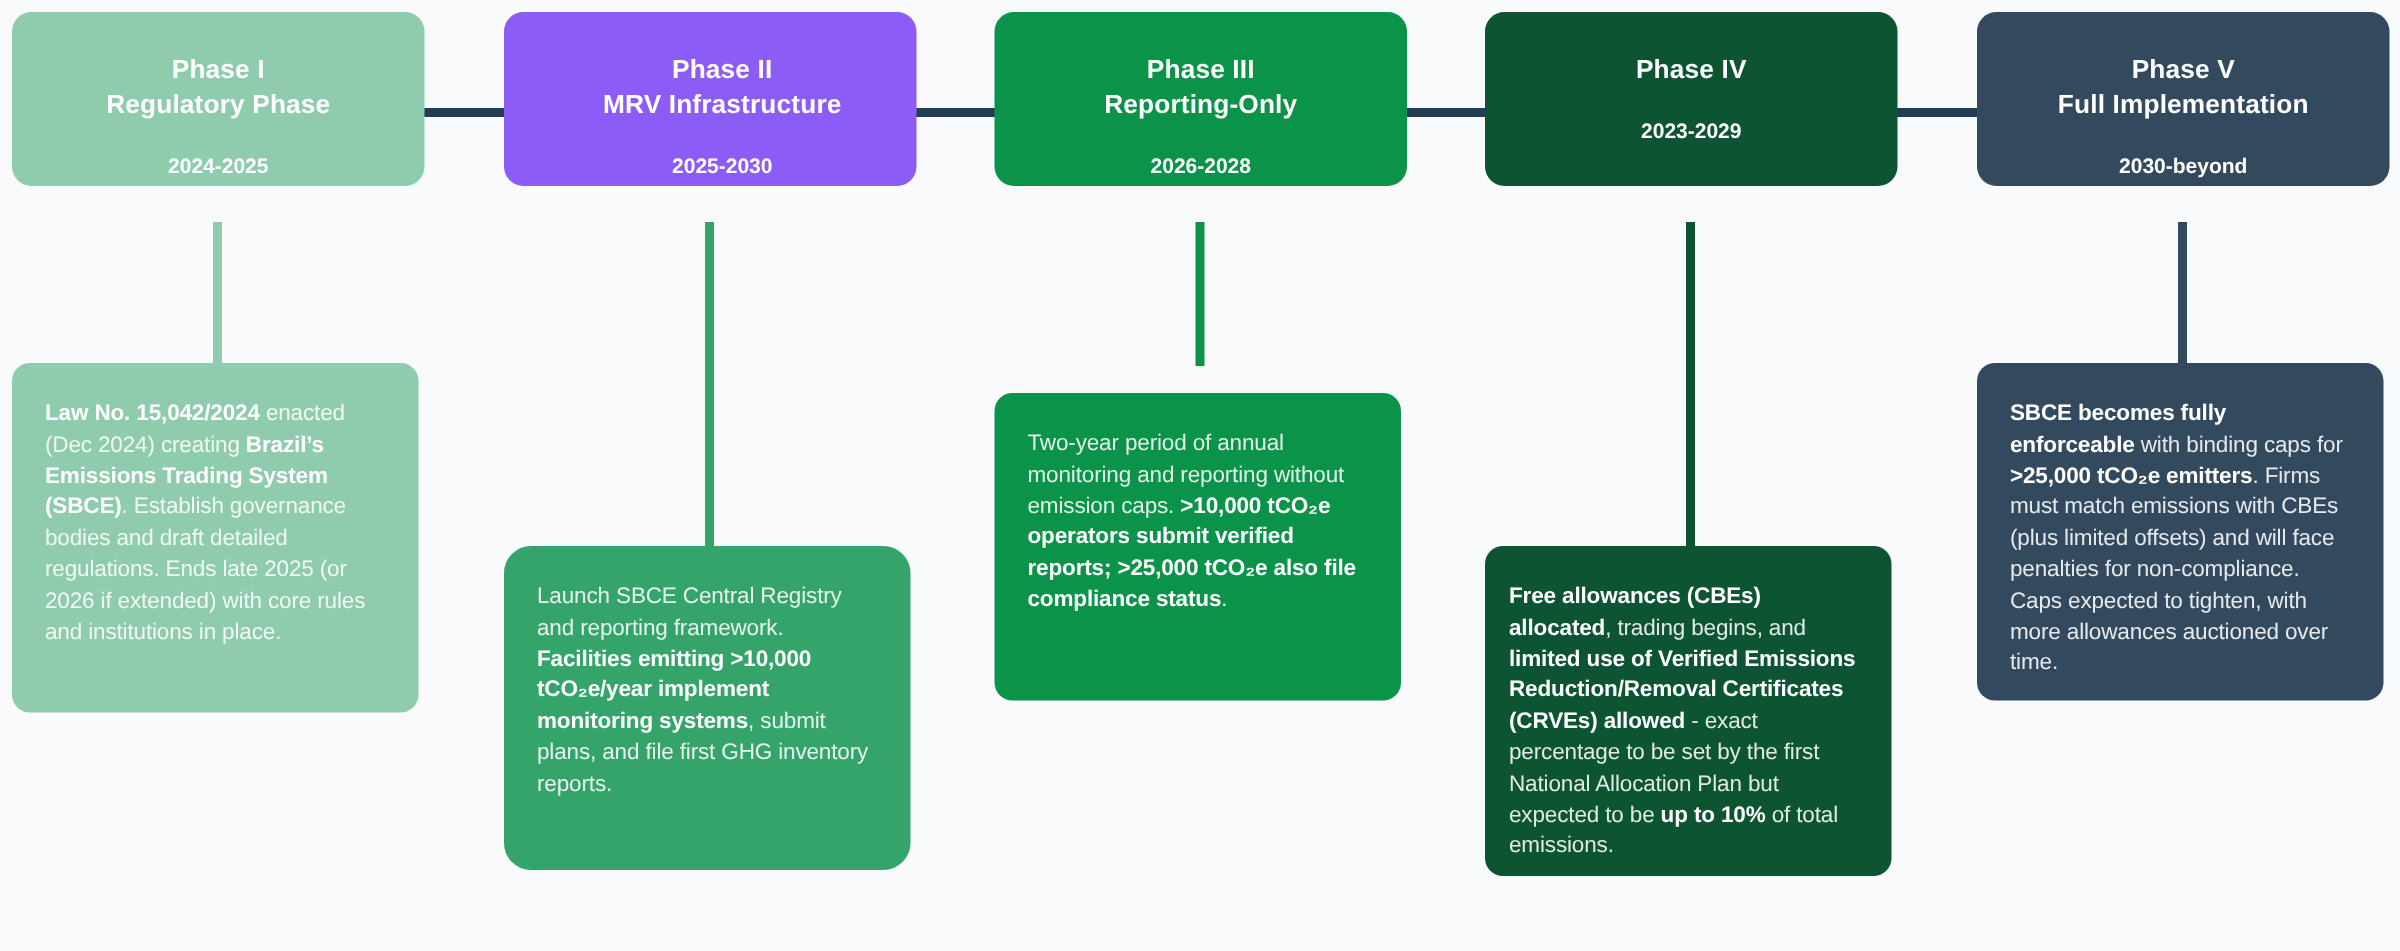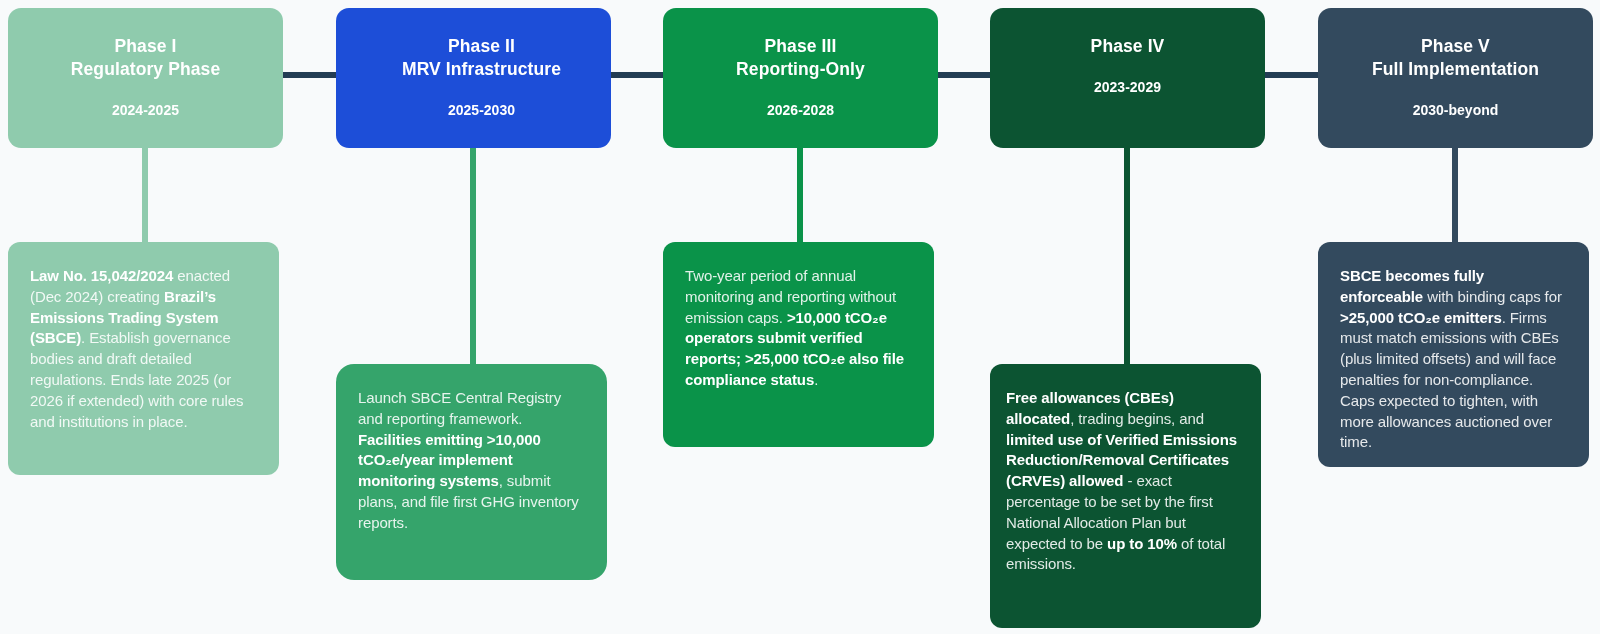--- a/index.html
+++ b/index.html
@@ -32,21 +32,21 @@
   .col-1 { left: 336px; }
   .col-2 { left: 663px; }
   .col-3 { left: 990px; }
   .col-4 { left: 1318px; }
 
   .phase-card {
     position: absolute;
     top: 0;
     left: 0;
     width: 275px;
-    height: 140px;
+    height: 116px;
     border-radius: 13px;
     box-sizing: border-box;
     padding-top: 27px;
     text-align: center;
     color: #ffffff;
   }
   .phase-title, .phase-subtitle {
     font-size: 17.5px;
     font-weight: 700;
     line-height: 23px;
@@ -79,21 +79,21 @@
     line-height: 20.8px;
     letter-spacing: -0.1px;
     color: rgba(255,255,255,0.88);
     overflow: hidden;
   }
   .detail-top { top: 234px; }
   .detail-low { top: 356px; }
   .dh-0 { height: 233px; }
   .dh-1 { height: 216px; border-radius: 18px; }
   .dh-2 { height: 205px; }
-  .dh-3 { height: 264px; padding-left: 16px; }
+  .dh-3 { height: 220px; padding-left: 16px; }
   .dh-4 { height: 225px; }
 
   .seg { font-weight: 400; }
   .seg-bold { font-weight: 700; color: #ffffff; }
 </style>
 </head>
 <body>
 
 <div class="canvas" style="background-color: rgb(248, 250, 251);">
 
@@ -103,37 +103,37 @@
     <div class="phase-card" style="background-color: rgb(143, 203, 173);">
       <div class="phase-title">Phase I</div>
       <div class="phase-subtitle">Regulatory Phase</div>
       <div class="phase-dates">2024-2025</div>
     </div>
     <div class="v-connector conn-short" style="background-color: rgb(143, 203, 173);"></div>
     <div class="detail-card detail-top dh-0" style="background-color: rgb(143, 203, 173);"><span class="seg-bold">Law No. 15,042/2024</span><span class="seg"> enacted (Dec 2024) creating </span><span class="seg-bold">Brazil’s Emissions Trading System (SBCE)</span><span class="seg">. Establish governance bodies and draft detailed regulations. Ends late 2025 (or 2026 if extended) with core rules and institutions in place.</span></div>
   </div>
 
   <div class="column col-1">
-    <div class="phase-card" style="background-color: #1d4ed8; padding-left: 16px;">
+    <div class="phase-card" style="background-color: #8b5cf6; padding-left: 16px;">
       <div class="phase-title">Phase II</div>
       <div class="phase-subtitle">MRV Infrastructure</div>
       <div class="phase-dates">2025-2030</div>
     </div>
     <div class="v-connector conn-long" style="background-color: rgb(53, 164, 107);"></div>
     <div class="detail-card detail-low dh-1" style="background-color: rgb(53, 164, 107);"><span class="seg">Launch SBCE Central Registry and reporting framework. </span><span class="seg-bold">Facilities emitting &gt;10,000 tCO₂e/year implement monitoring systems</span><span class="seg">, submit plans, and file first GHG inventory reports.</span></div>
   </div>
 
   <div class="column col-2">
     <div class="phase-card" style="background-color: rgb(10, 147, 73);">
       <div class="phase-title">Phase III</div>
       <div class="phase-subtitle">Reporting-Only</div>
       <div class="phase-dates">2026-2028</div>
     </div>
     <div class="v-connector conn-short" style="background-color: rgb(10, 147, 73);"></div>
-    <div class="detail-card detail-top dh-2" style="background-color: rgb(10, 147, 73);"><span class="seg">Two-year period of annual monitoring and reporting without emission caps. </span><span class="seg-bold">&gt;10,000 tCO₂e operators submit verified reports; &gt;25,000 tCO₂e also file compliance status</span><span class="seg">.</span></div>
+    <div class="detail-card detail-top dh-2" style="background-color: rgb(10, 147, 73); margin-top: 20px;"><span class="seg">Two-year period of annual monitoring and reporting without emission caps. </span><span class="seg-bold">&gt;10,000 tCO₂e operators submit verified reports; &gt;25,000 tCO₂e also file compliance status</span><span class="seg">.</span></div>
   </div>
 
   <div class="column col-3">
     <div class="phase-card" style="background-color: rgb(12, 84, 50);">
       <div class="phase-title">Phase IV</div>
       <div class="phase-dates">2023-2029</div>
     </div>
     <div class="v-connector conn-long" style="background-color: rgb(12, 84, 50);"></div>
     <div class="detail-card detail-low dh-3" style="background-color: rgb(12, 84, 50);"><span class="seg-bold">Free allowances (CBEs) allocated</span><span class="seg">, trading begins, and </span><span class="seg-bold">limited use of Verified Emissions Reduction/Removal Certificates (CRVEs) allowed</span><span class="seg"> - exact percentage to be set by the first National Allocation Plan but expected to be </span><span class="seg-bold">up to 10%</span><span class="seg"> of total emissions.</span></div>
   </div>

